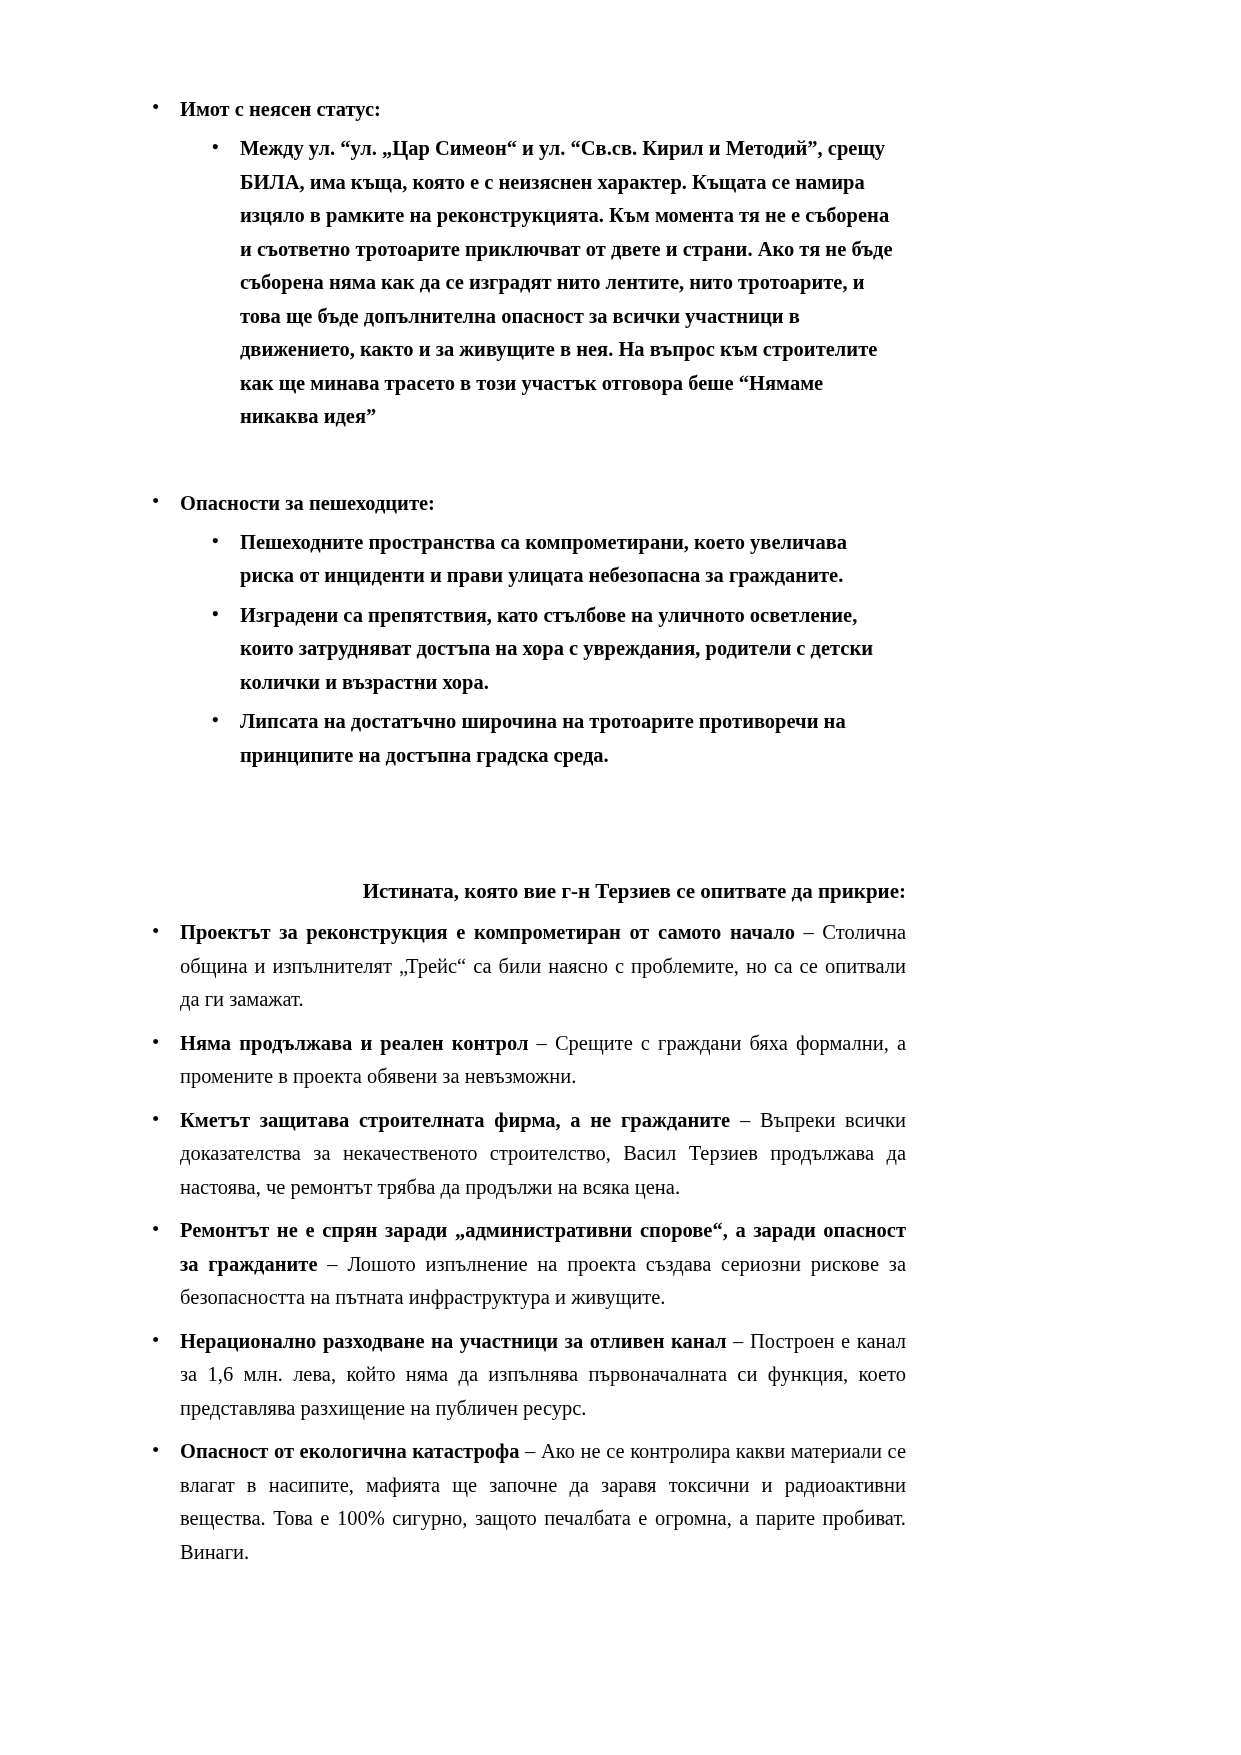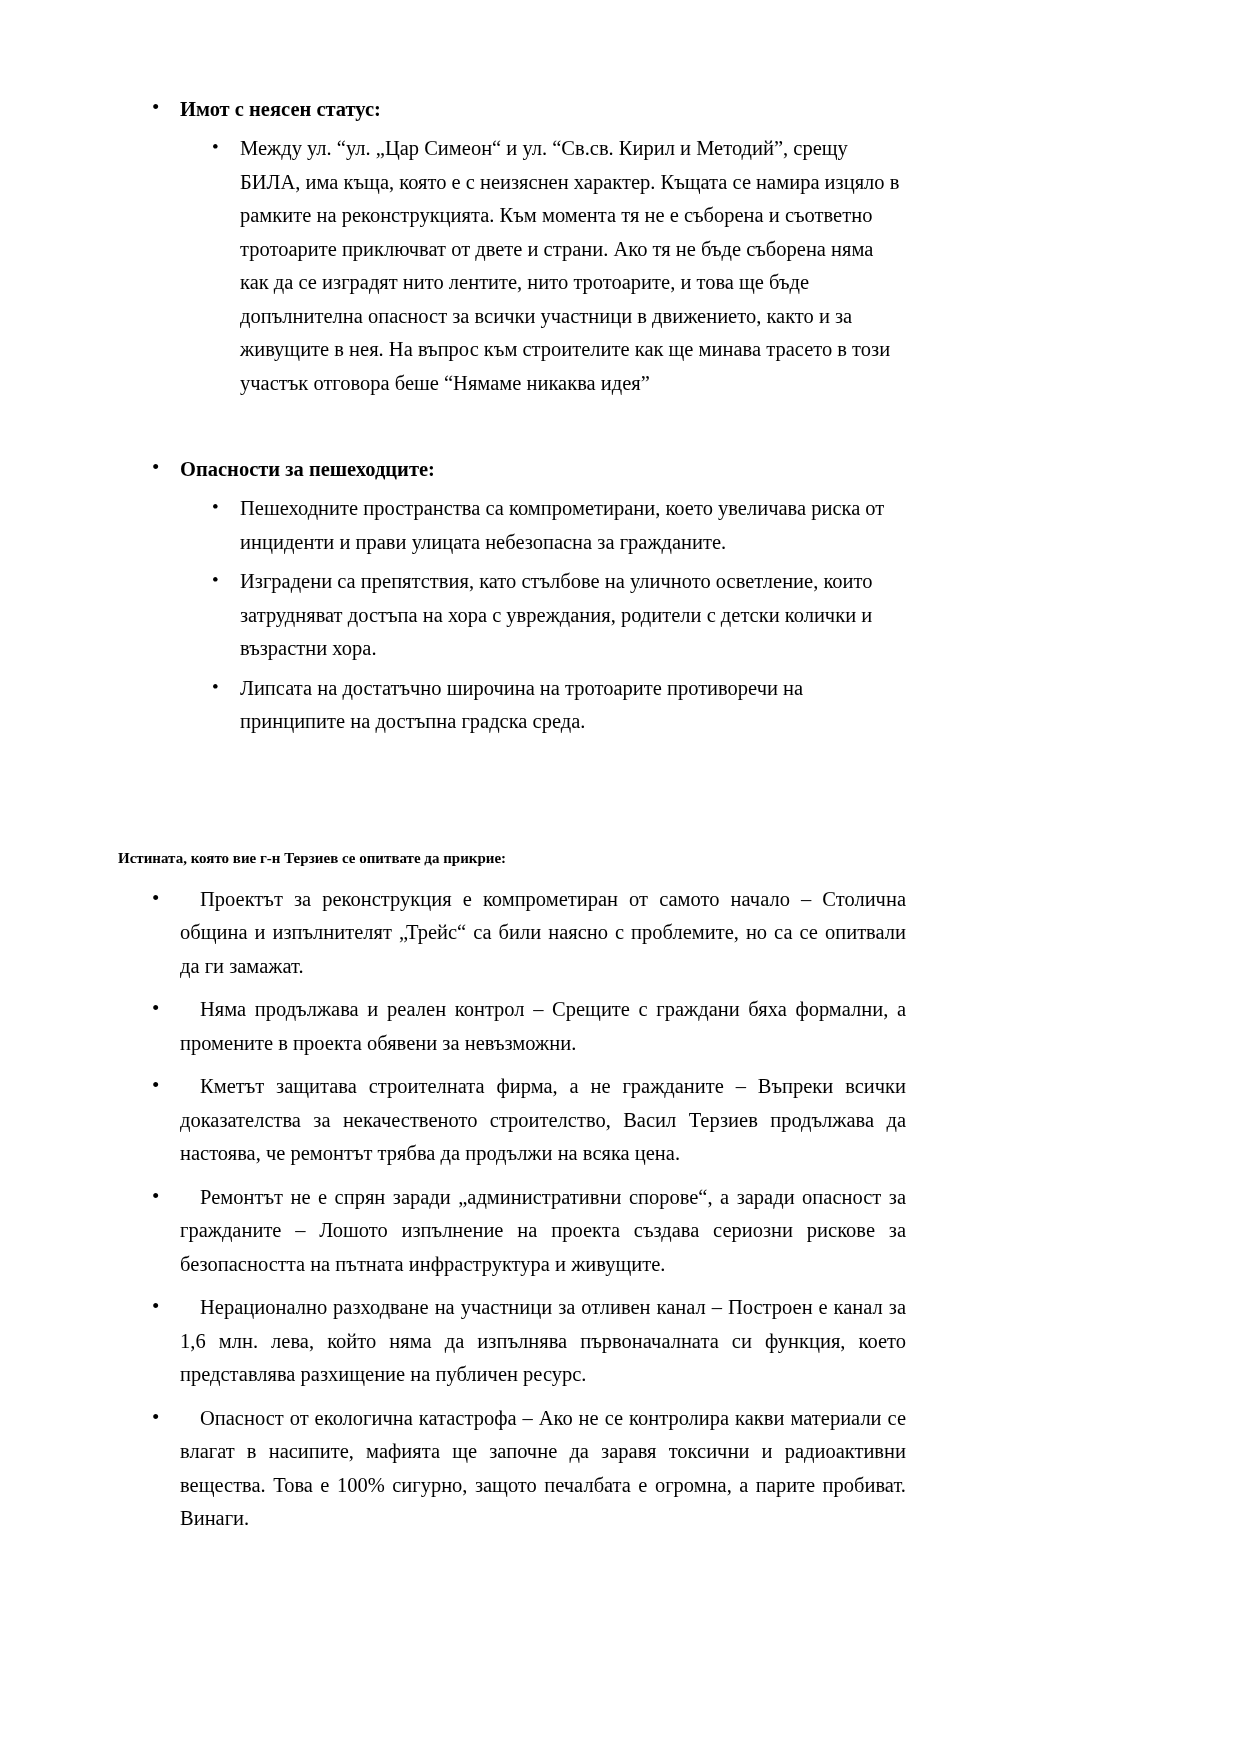--- a/index.html
+++ b/index.html
@@ -43,20 +43,21 @@
   }
   ul.lvl2 {
     list-style: none;
     margin: 6px 0 0 0;
     padding: 0;
   }
   ul.lvl2 > li {
     position: relative;
     padding-left: 60px;
     margin: 0 0 6px 0;
+    font-weight: bold;
   }
   ul.lvl2 > li::before {
     content: "\2022";
     position: absolute;
     left: 32px;
     top: -2px;
     font-size: 19px;
     line-height: 33px;
   }
 
@@ -68,33 +69,33 @@
   .body-text {
     font-size: 20.5px;
     line-height: 33.5px;
     text-align: justify;
   }
   .body-text-left {
     font-size: 20.5px;
     line-height: 33.5px;
   }
   .lead {
-    font-weight: normal;
-    margin-left: 20px;
+    font-weight: bold;
   }
 
   .spacer-lg { height: 46px; }
   .spacer-xl { height: 96px; }
 
   .section-title {
     font-weight: bold;
-    font-size: 15px;
+    font-size: 21px;
     line-height: 34px;
     margin: 0 0 8px 0;
     padding-left: 0px;
+    text-align: right;
   }
 
   
   ul.claims > li {
     margin-bottom: 10px;
   }
 </style>
 </head>
 <body>
 

